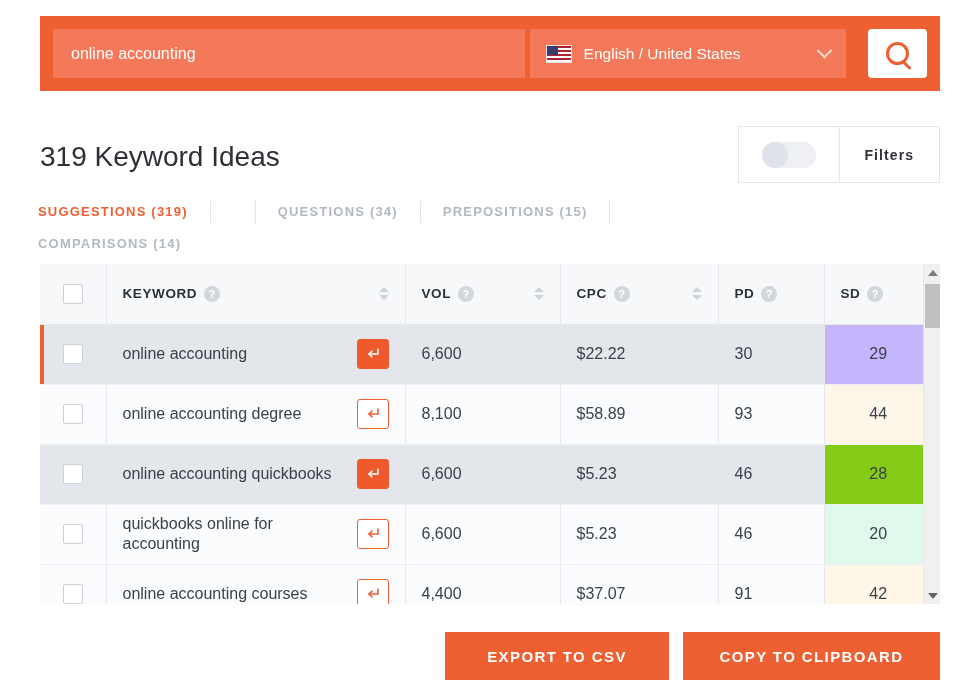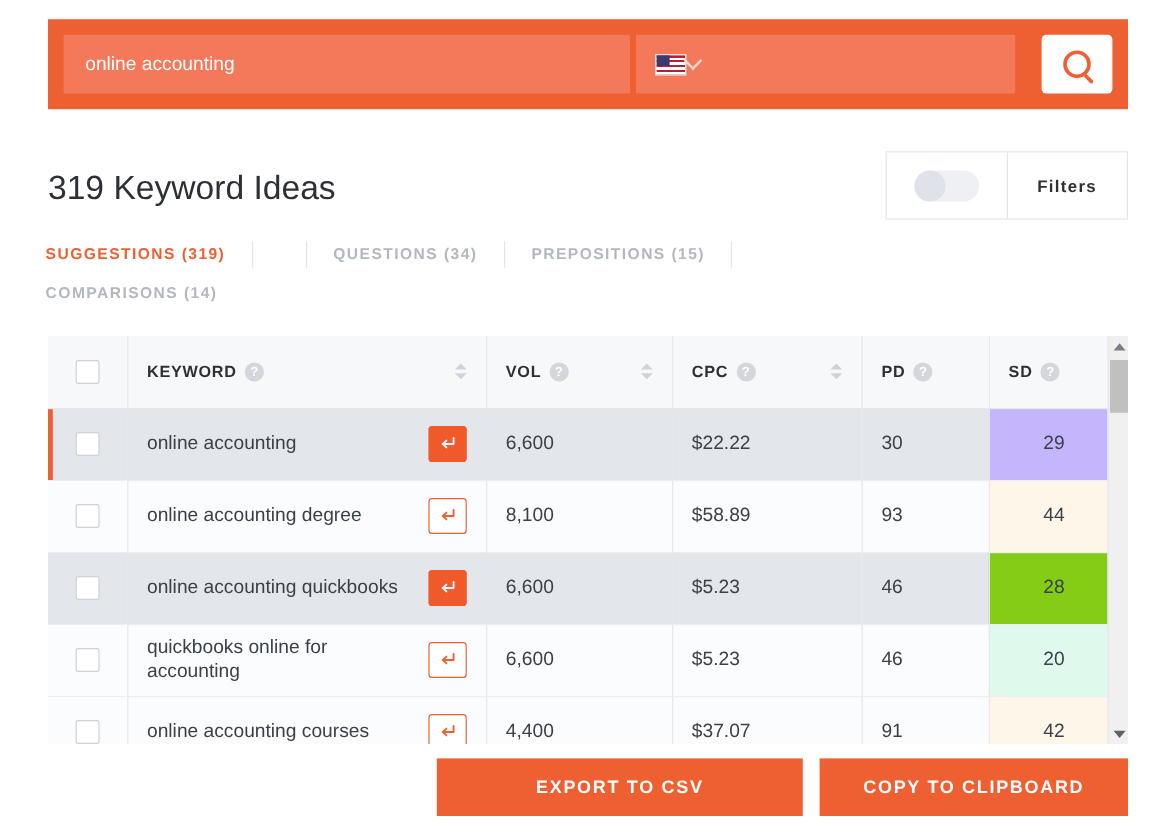--- a/index.html
+++ b/index.html
@@ -187,21 +187,21 @@
     width: 1px;
     height: 22px;
     background: #e2e5e9;
     margin: 0 22px;
   }
   .tabs-row2 { width: 100%; margin-top: 9px; }
 
   
   .table-wrap {
     position: absolute;
-    left: 40px; top: 280px;
+    left: 40px; top: 264px;
     width: 900px; height: 340px;
     background: #ffffff;
     display: flex;
   }
   .table-scroll {
     flex: 1;
     overflow: hidden;
     position: relative;
   }
   table.kw {
@@ -367,33 +367,34 @@
     height: 48px;
     background: #ee5f32;
     color: #ffffff;
     border: none;
     font-family: "Liberation Sans", sans-serif;
     font-size: 15px;
     font-weight: bold;
     letter-spacing: 1.4px;
     cursor: pointer;
   }
-  #export-btn { width: 305px; }
+  #export-btn { width: 224px; }
   #copy-btn   { width: 257px; }
 </style>
 </head>
 <body>
 
 <div class="search-bar">
   <input class="query-box" type="text" value="online accounting" placeholder="Enter keyword" style="">
   <div class="locale-box">
     <span class="flag">
       <span class="stripes"></span>
         <span class="canton"></span>
     </span>
+    <span class="locale-label">English / United States</span>
     <span class="caret"></span>
   </div>
   <button class="search-btn">
     <span class="mag"></span>
   </button>
 </div>
 
 <div class="title-row">
   <div class="page-title">319 Keyword Ideas</div>
   <div class="filters-group">

